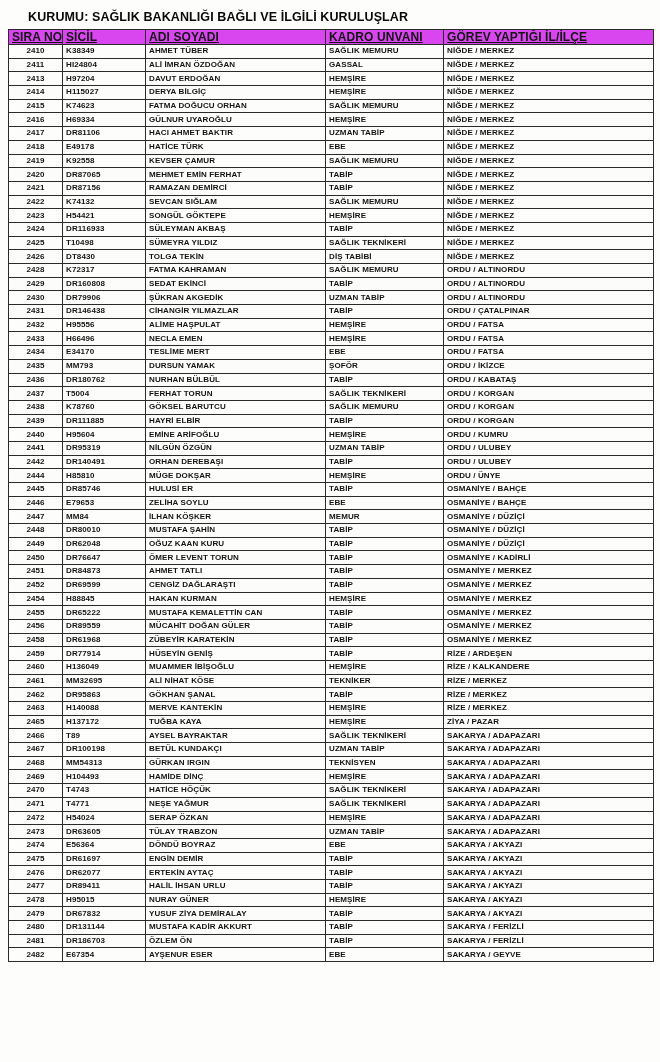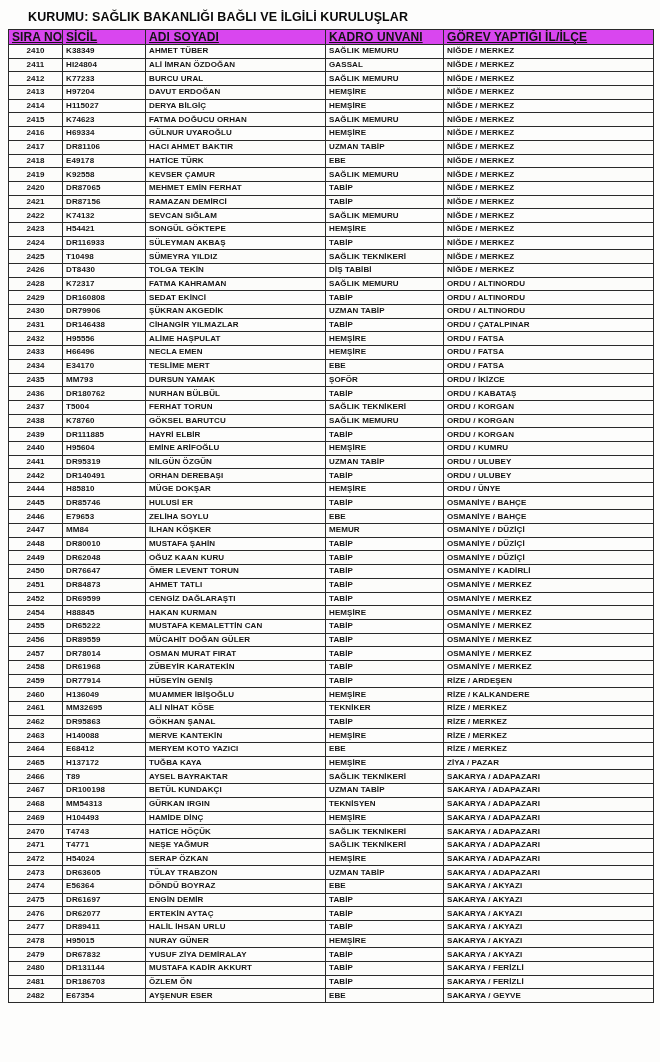--- a/index.html
+++ b/index.html
@@ -97,27 +97,20 @@
           <td>NİĞDE / MERKEZ</td>
         </tr>
         <tr>
           <td class="center">2411</td>
           <td>HI24804</td>
           <td>ALİ İMRAN ÖZDOĞAN</td>
           <td>GASSAL</td>
           <td>NİĞDE / MERKEZ</td>
         </tr>
         <tr>
-          <td class="center">2412</td>
-          <td>K77233</td>
-          <td>BURCU URAL</td>
-          <td>SAĞLIK MEMURU</td>
-          <td>NİĞDE / MERKEZ</td>
-        </tr>
-        <tr>
           <td class="center">2413</td>
           <td>H97204</td>
           <td>DAVUT ERDOĞAN</td>
           <td>HEMŞİRE</td>
           <td>NİĞDE / MERKEZ</td>
         </tr>
         <tr>
           <td class="center">2414</td>
           <td>H115027</td>
           <td>DERYA BİLGİÇ</td>
@@ -391,27 +384,20 @@
           <td>OSMANİYE / MERKEZ</td>
         </tr>
         <tr>
           <td class="center">2456</td>
           <td>DR89559</td>
           <td>MÜCAHİT DOĞAN GÜLER</td>
           <td>TABİP</td>
           <td>OSMANİYE / MERKEZ</td>
         </tr>
         <tr>
-          <td class="center">2457</td>
-          <td>DR78014</td>
-          <td>OSMAN MURAT FIRAT</td>
-          <td>TABİP</td>
-          <td>OSMANİYE / MERKEZ</td>
-        </tr>
-        <tr>
           <td class="center">2458</td>
           <td>DR61968</td>
           <td>ZÜBEYİR KARATEKİN</td>
           <td>TABİP</td>
           <td>OSMANİYE / MERKEZ</td>
         </tr>
         <tr>
           <td class="center">2459</td>
           <td>DR77914</td>
           <td>HÜSEYİN GENİŞ</td>
@@ -437,27 +423,20 @@
           <td>DR95863</td>
           <td>GÖKHAN ŞANAL</td>
           <td>TABİP</td>
           <td>RİZE / MERKEZ</td>
         </tr>
         <tr>
           <td class="center">2463</td>
           <td>H140088</td>
           <td>MERVE KANTEKİN</td>
           <td>HEMŞİRE</td>
-          <td>RİZE / MERKEZ</td>
-        </tr>
-        <tr>
-          <td class="center">2464</td>
-          <td>E68412</td>
-          <td>MERYEM KOTO YAZICI</td>
-          <td>EBE</td>
           <td>RİZE / MERKEZ</td>
         </tr>
         <tr>
           <td class="center">2465</td>
           <td>H137172</td>
           <td>TUĞBA KAYA</td>
           <td>HEMŞİRE</td>
           <td>ZİYA / PAZAR</td>
         </tr>
         <tr>

